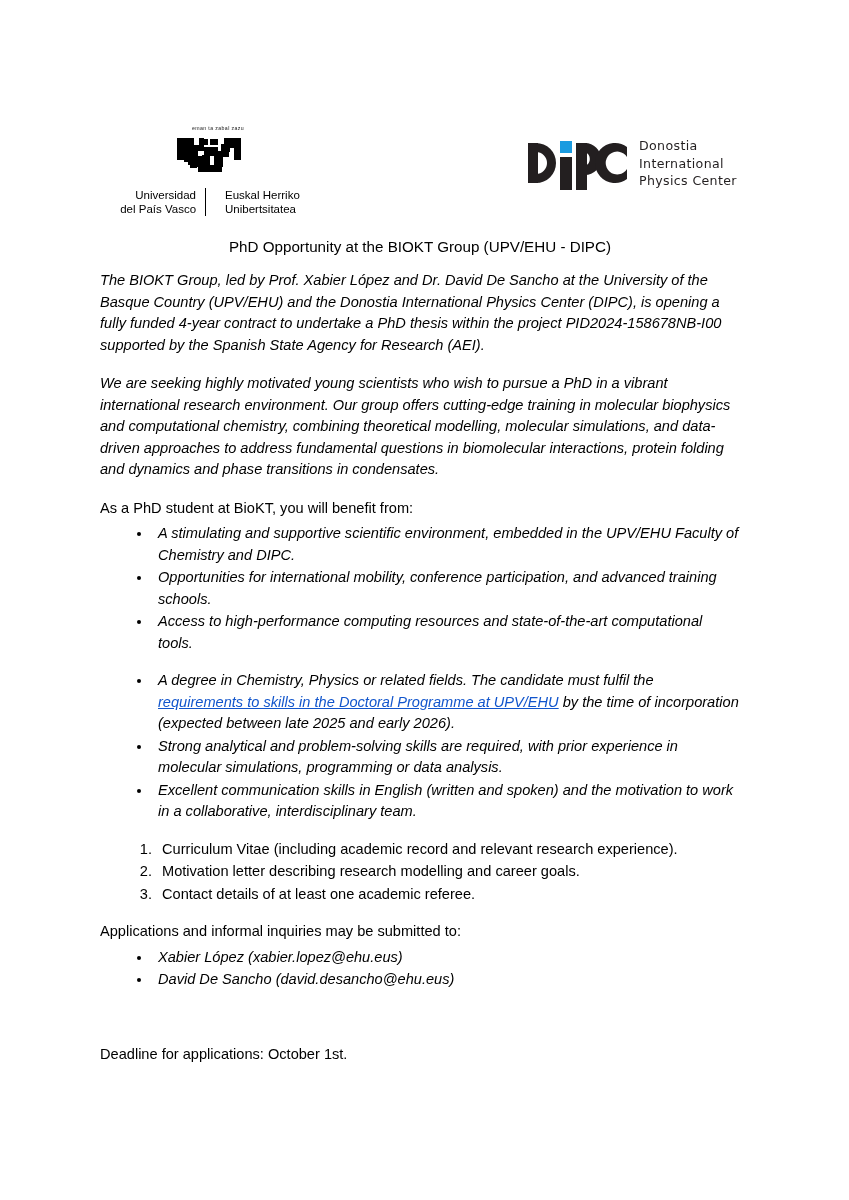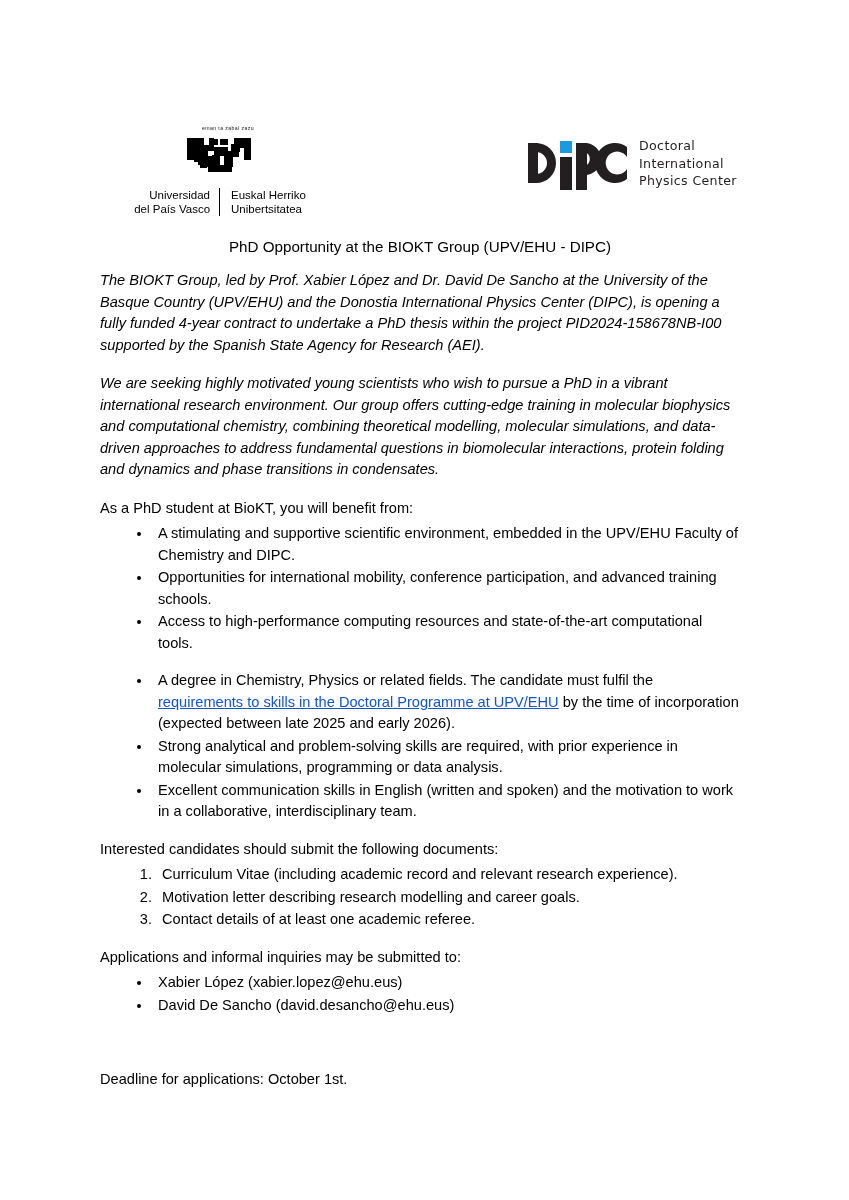--- a/index.html
+++ b/index.html
@@ -27,21 +27,21 @@
     position: absolute;
     left: 0;
     top: 125px;
     width: 849px;
     height: 90px;
   }
 
   
   .upv-logo {
     position: absolute;
-    left: 120px;
+    left: 110px;
     top: 0px;
     width: 200px;
   }
   .upv-motto {
     text-align: center;
     font-size: 5.2px;
     letter-spacing: 0.4px;
     color: #1a1a1a;
     line-height: 7px;
     font-family: "Liberation Sans", sans-serif;
@@ -64,21 +64,21 @@
   }
   .upv-words .col {
     padding: 0 9px;
   }
   .upv-words .col.left {
     text-align: right;
   }
   .upv-words .col.right {
     text-align: left;
     border-left: 1.3px solid #000;
-    padding-left: 11px;
+    padding-left: 19px;
   }
 
   
   .dipc-logo {
     position: absolute;
     left: 528px;
     top: 10px;
     display: flex;
     align-items: flex-start;
   }
@@ -136,20 +136,21 @@
     color: #666666;
     margin: 26px 0 12px 0;
     line-height: 22px;
   }
   ul.bullets, ol.numbers {
     margin: 0 0 16px 0;
     padding-left: 52px;
   }
   ul.bullets {
     list-style: disc;
+    font-style: italic;
   }
   ol.numbers {
     list-style: decimal;
     padding-left: 56px;
   }
   ul.bullets li, ol.numbers li {
     margin: 0 0 1px 0;
     padding-left: 6px;
     line-height: 21.5px;
   }
@@ -227,21 +228,21 @@
             <rect x="32" y="22" width="12" height="33" fill="#231f20"></rect>
 
             <rect x="48" y="8" width="11" height="47" fill="#231f20"></rect>
             <path d="M57 8 A 16 16 0 0 1 57 40 L57 31 A 7.5 7.5 0 0 0 57 17 Z" fill="#231f20"></path>
 
             <path d="M99 12 A 20 20 0 1 0 99 44 L99 34 A 11.5 11.5 0 1 1 99 22 Z" fill="#231f20"></path>
           </g>
         </svg>
       </div>
       <div class="dipc-text">
-        <div>Doctoral</div>
+        <div>Donostia</div>
         <div>International</div>
         <div>Physics Center</div>
       </div>
     </div>
   </div>
 
   <div class="doc">
 
     <h1 class="doc-title">PhD Opportunity at the BIOKT Group (UPV/EHU - DIPC)</h1>
 
@@ -255,21 +256,20 @@
       <li>Opportunities for international mobility, conference participation, and advanced training schools.</li>
       <li>Access to high-performance computing resources and state-of-the-art computational tools.</li>
     </ul>
 
     <ul class="bullets">
       <li><span>A degree in Chemistry, Physics or related fields. The candidate must fulfil the </span><a class="doclink" href="#">requirements to skills in the Doctoral Programme at UPV/EHU</a><span> by the time of incorporation (expected between late 2025 and early 2026).</span></li>
       <li>Strong analytical and problem-solving skills are required, with prior experience in molecular simulations, programming or data analysis.</li>
       <li>Excellent communication skills in English (written and spoken) and the motivation to work in a collaborative, interdisciplinary team.</li>
     </ul>
 
-    <p class="lead">Interested candidates should submit the following documents:</p>
     <ol class="numbers">
       <li>Curriculum Vitae (including academic record and relevant research experience).</li>
       <li>Motivation letter describing research modelling and career goals.</li>
       <li>Contact details of at least one academic referee.</li>
     </ol>
 
     <p class="lead">Applications and informal inquiries may be submitted to:</p>
     <ul class="bullets tight">
       <li>Xabier López (xabier.lopez@ehu.eus)</li>
       <li>David De Sancho (david.desancho@ehu.eus)</li>

